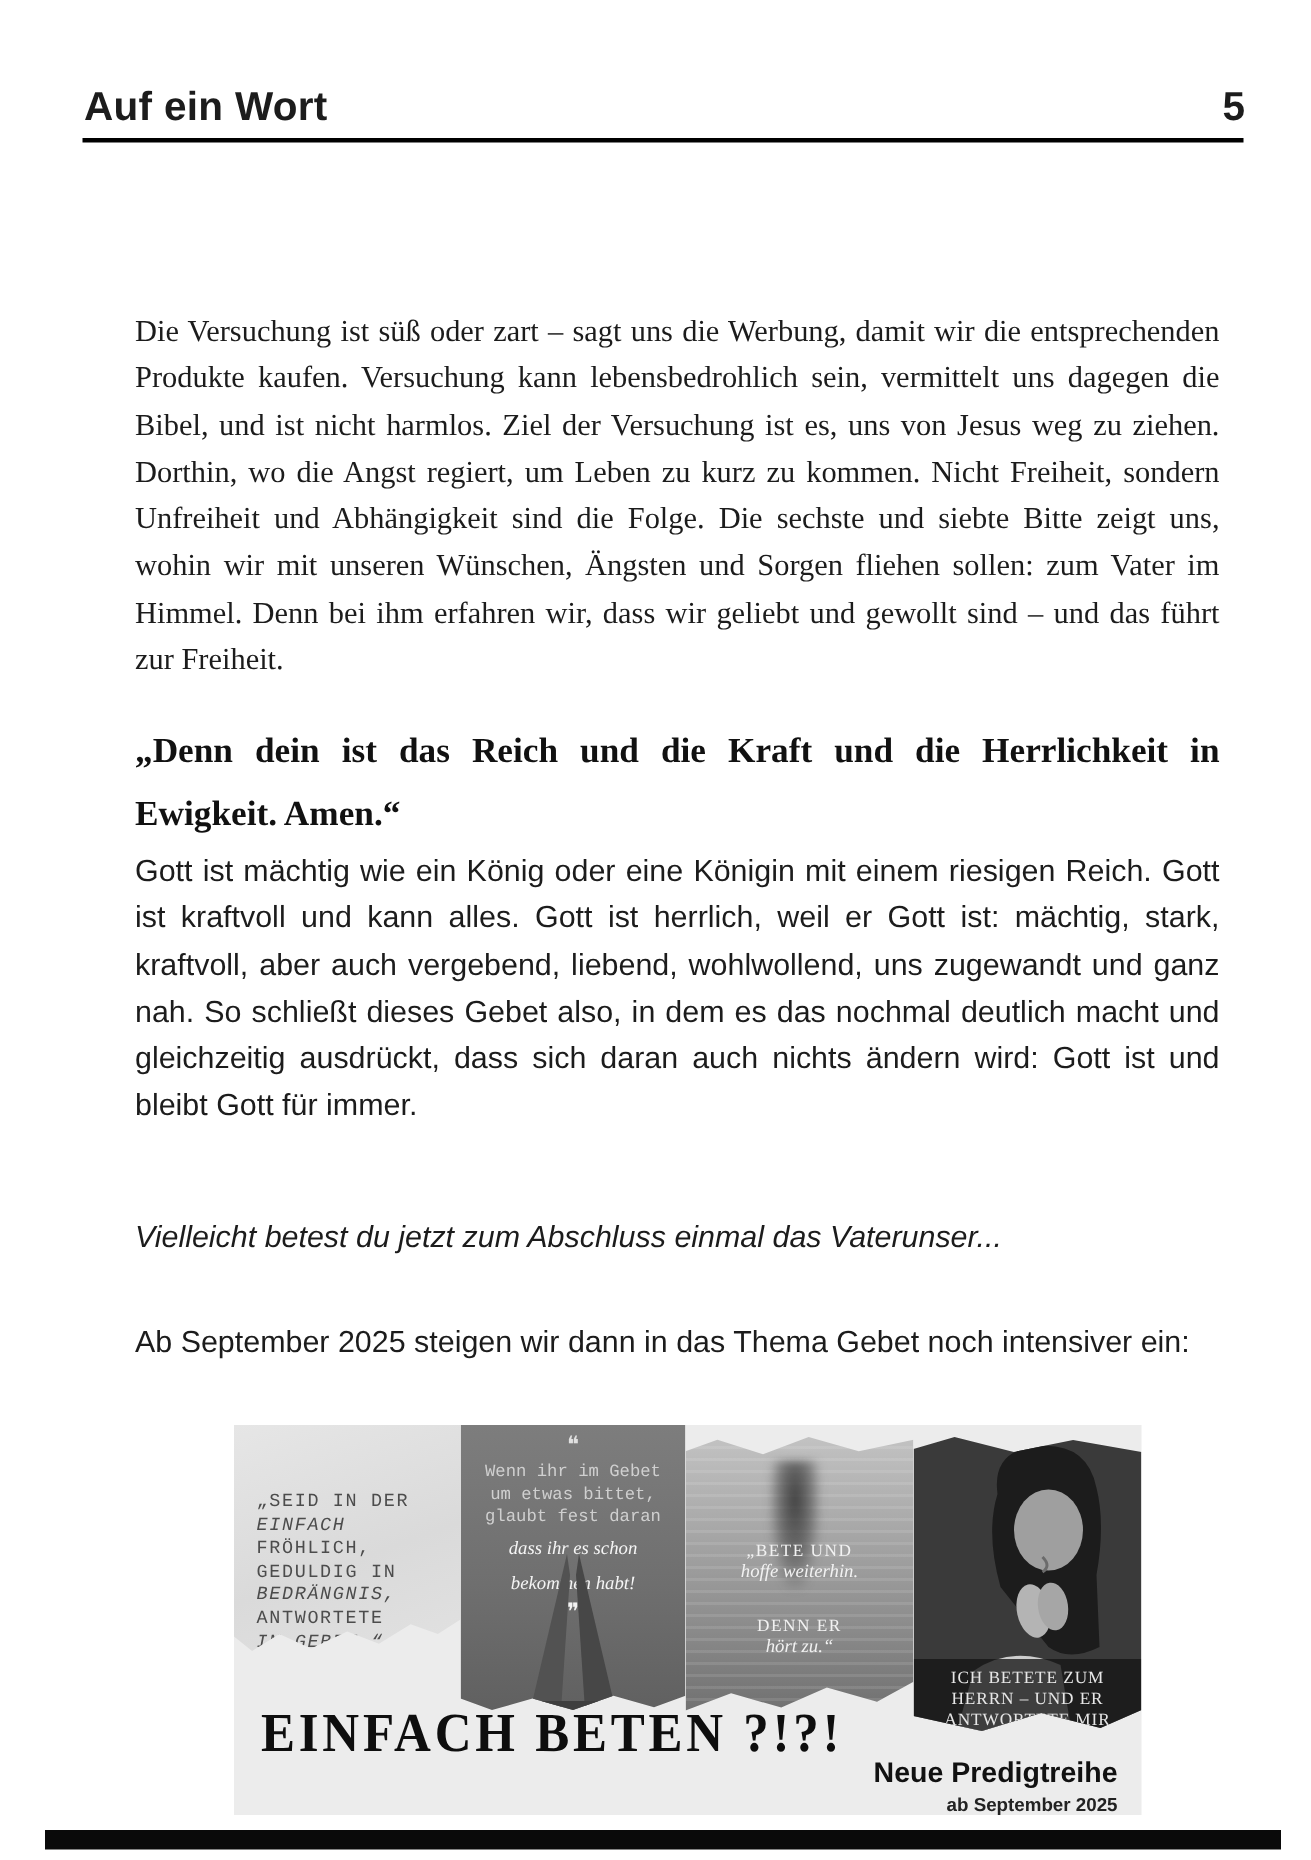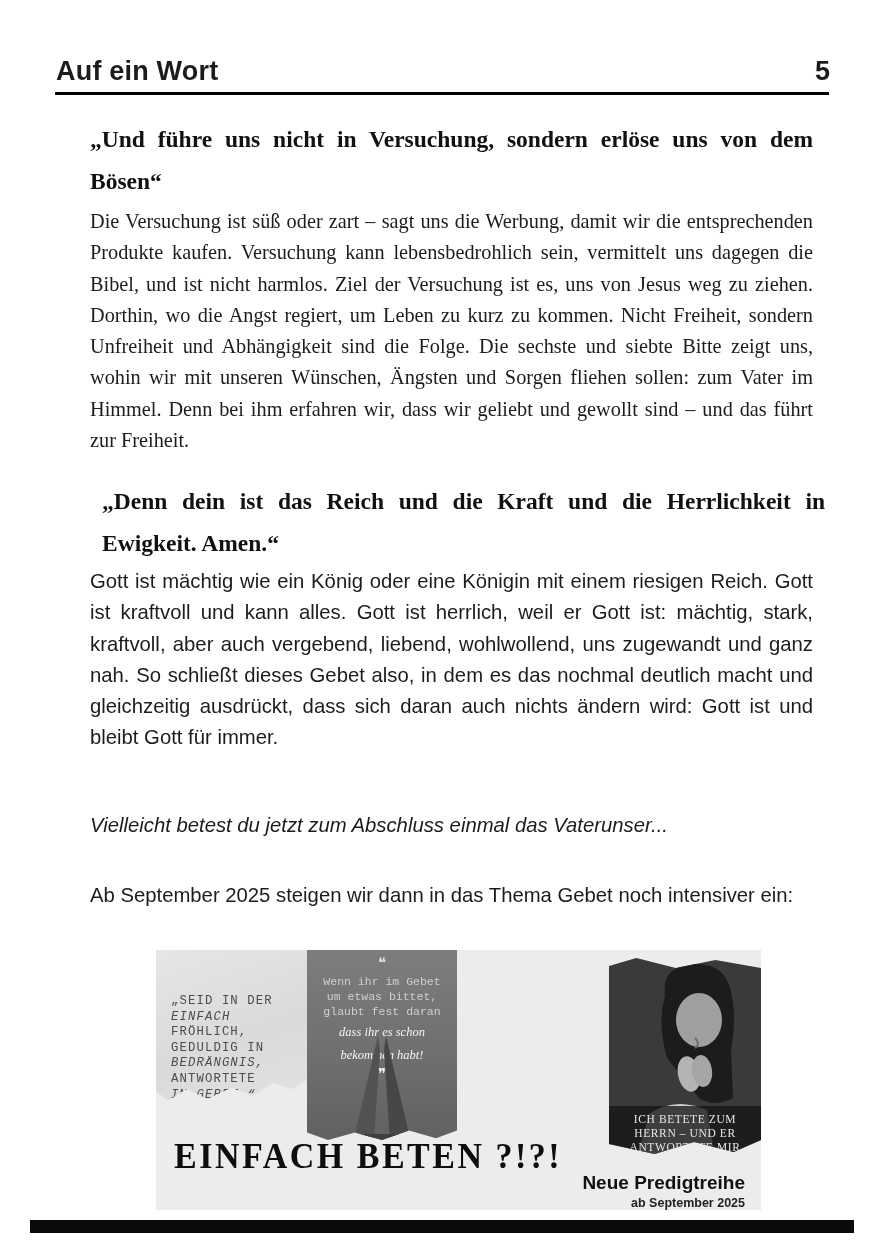--- a/index.html
+++ b/index.html
@@ -13,21 +13,21 @@
 
   
   .col{position:absolute;left:90px;width:723px;}
   .h-serif{font-family:"Liberation Serif",serif;font-weight:bold;font-size:23.5px;
            line-height:42px;text-align:justify;color:#111;}
   .body-p{font-size:20.3px;line-height:31.3px;text-align:justify;color:#1c1c1c;}
   .italic-p{font-size:20.3px;font-style:italic;color:#1c1c1c;}
 
   .heading1{top:118px;}
   .para1{top:206px;font-family:Liberation Serif, serif;}
-  .heading2{top:480px;margin-left:12px;}
+  .heading2{top:480px;}
   .para2{top:566px;}
   .italic-line{top:814px;}
   .para3{top:880px;}
 
   
   .collage{position:absolute;left:156px;top:950px;width:605px;height:260px;background:#ececec;overflow:hidden;}
   .panel{position:absolute;overflow:hidden;}
 
   .panel1{left:0;top:0;width:151px;height:162px;
      background:linear-gradient(160deg,#e6e6e6 0%,#dadada 55%,#e2e2e2 100%);
@@ -85,21 +85,20 @@
 </style>
 </head>
 <body>
 
 <div class="page">
 
   <div class="header-title">Auf ein Wort</div>
   <div class="page-number">5</div>
   <div class="header-rule"></div>
 
-  <div class="col h-serif heading1">„Und führe uns nicht in Versuchung, sondern erlöse uns von dem Bösen“</div>
   <div class="col body-p para1">Die Versuchung ist süß oder zart – sagt uns die Werbung, damit wir die entsprechenden Produkte kaufen. Versuchung kann lebensbedrohlich sein, vermittelt uns dagegen die Bibel, und ist nicht harmlos. Ziel der Versuchung ist es, uns von Jesus weg zu ziehen. Dorthin, wo die Angst regiert, um Leben zu kurz zu kommen. Nicht Freiheit, sondern Unfreiheit und Abhängigkeit sind die Folge. Die sechste und siebte Bitte zeigt uns, wohin wir mit unseren Wünschen, Ängsten und Sorgen fliehen sollen: zum Vater im Himmel. Denn bei ihm erfahren wir, dass wir geliebt und gewollt sind – und das führt zur Freiheit.</div>
   <div class="col h-serif heading2">„Denn dein ist das Reich und die Kraft und die Herrlichkeit in Ewigkeit. Amen.“</div>
   <div class="col body-p para2">Gott ist mächtig wie ein König oder eine Königin mit einem riesigen Reich. Gott ist kraftvoll und kann alles. Gott ist herrlich, weil er Gott ist: mächtig, stark, kraftvoll, aber auch vergebend, liebend, wohlwollend, uns zugewandt und ganz nah. So schließt dieses Gebet also, in dem es das nochmal deutlich macht und gleichzeitig ausdrückt, dass sich daran auch nichts ändern wird: Gott ist und bleibt Gott für immer.</div>
   <div class="col italic-p italic-line">Vielleicht betest du jetzt zum Abschluss einmal das Vaterunser...</div>
   <div class="col body-p para3">Ab September 2025 steigen wir dann in das Thema Gebet noch intensiver ein:</div>
 
   <div class="collage">
 
     <div class="panel panel1">
       <div class="panel1-text">
@@ -123,20 +122,31 @@
       <div class="p2-script s1">dass ihr es schon</div>
       <div class="p2-script s2">bekommen habt!</div>
       <div class="p2-quote close">❞</div>
       <svg class="p2-hands" viewBox="0 0 120 108" xmlns="http://www.w3.org/2000/svg">
         <path d="M56,2 L33,100 Q40,108 52,106 L58,16 Z" fill="#525252"></path>
         <path d="M64,2 L87,100 Q80,108 68,106 L62,16 Z" fill="#474747"></path>
         <path d="M33,100 L87,100 L92,108 L28,108 Z" fill="#3f3f3f"></path>
       </svg>
     </div>
 
+    <div class="panel panel3">
+      <div class="p3-figure"></div>
+      <div class="p3-text p3-block1">
+        <div class="caps">„BETE UND</div>
+        <div class="it">hoffe weiterhin.</div>
+      </div>
+      <div class="p3-text p3-block2">
+        <div class="caps">DENN ER</div>
+        <div class="it">hört zu.“</div>
+      </div>
+    </div>
 
     <div class="panel panel4">
       <svg class="p4-girl" viewBox="0 0 152 200" xmlns="http://www.w3.org/2000/svg">
         <path d="M56,38 Q52,8 84,6 Q116,4 122,34 Q128,58 122,92 L124,140 Q104,150 90,140 L58,100 Q48,64 56,38 Z" fill="#1c1c1c"></path>
         <ellipse cx="90" cy="62" rx="23" ry="27" fill="#9f9f9f"></ellipse>
         <path d="M86,80 Q92,86 86,90" stroke="#6b6b6b" stroke-width="2" fill="none"></path>
         <ellipse cx="80" cy="116" rx="11" ry="18" fill="#b4b4b4" transform="rotate(-12 80 116)"></ellipse>
         <ellipse cx="93" cy="113" rx="10" ry="16" fill="#a6a6a6" transform="rotate(-8 93 113)"></ellipse>
         <path d="M28,200 L40,156 Q66,138 98,152 L106,200 Z" fill="#cdcdcd"></path>
       </svg>

